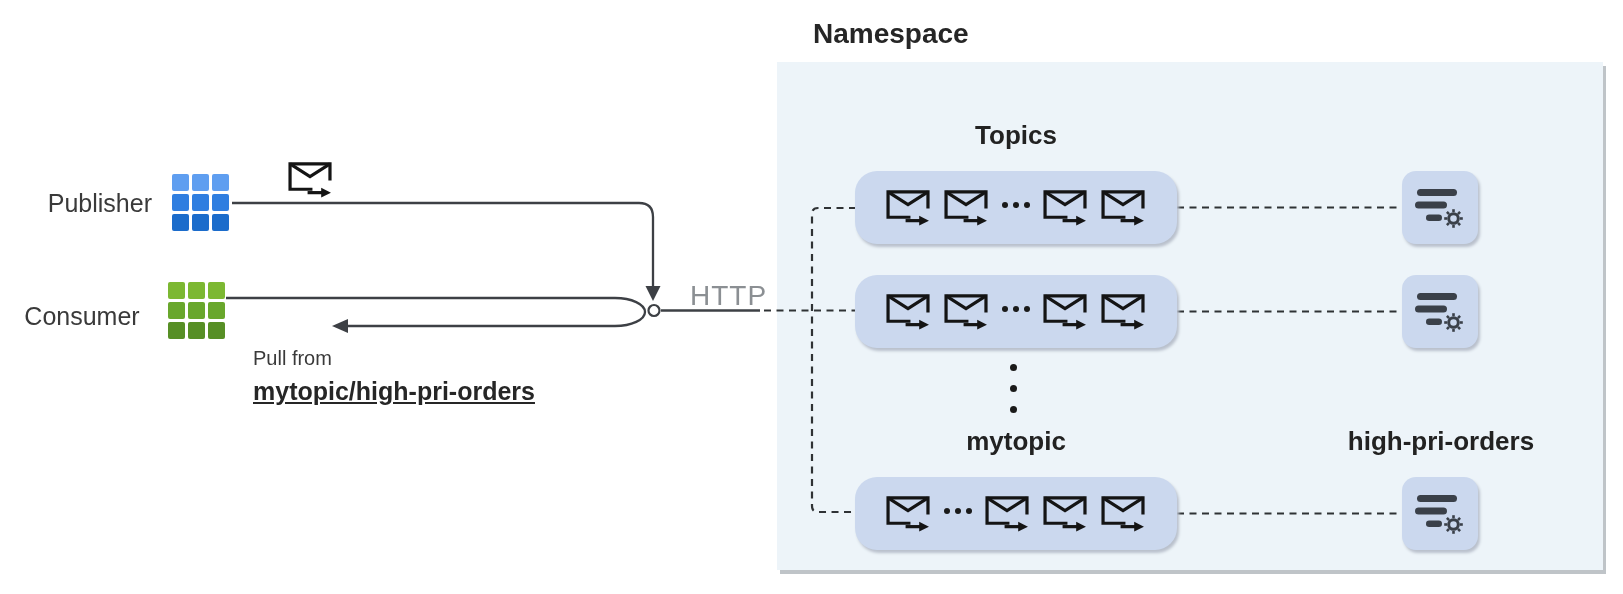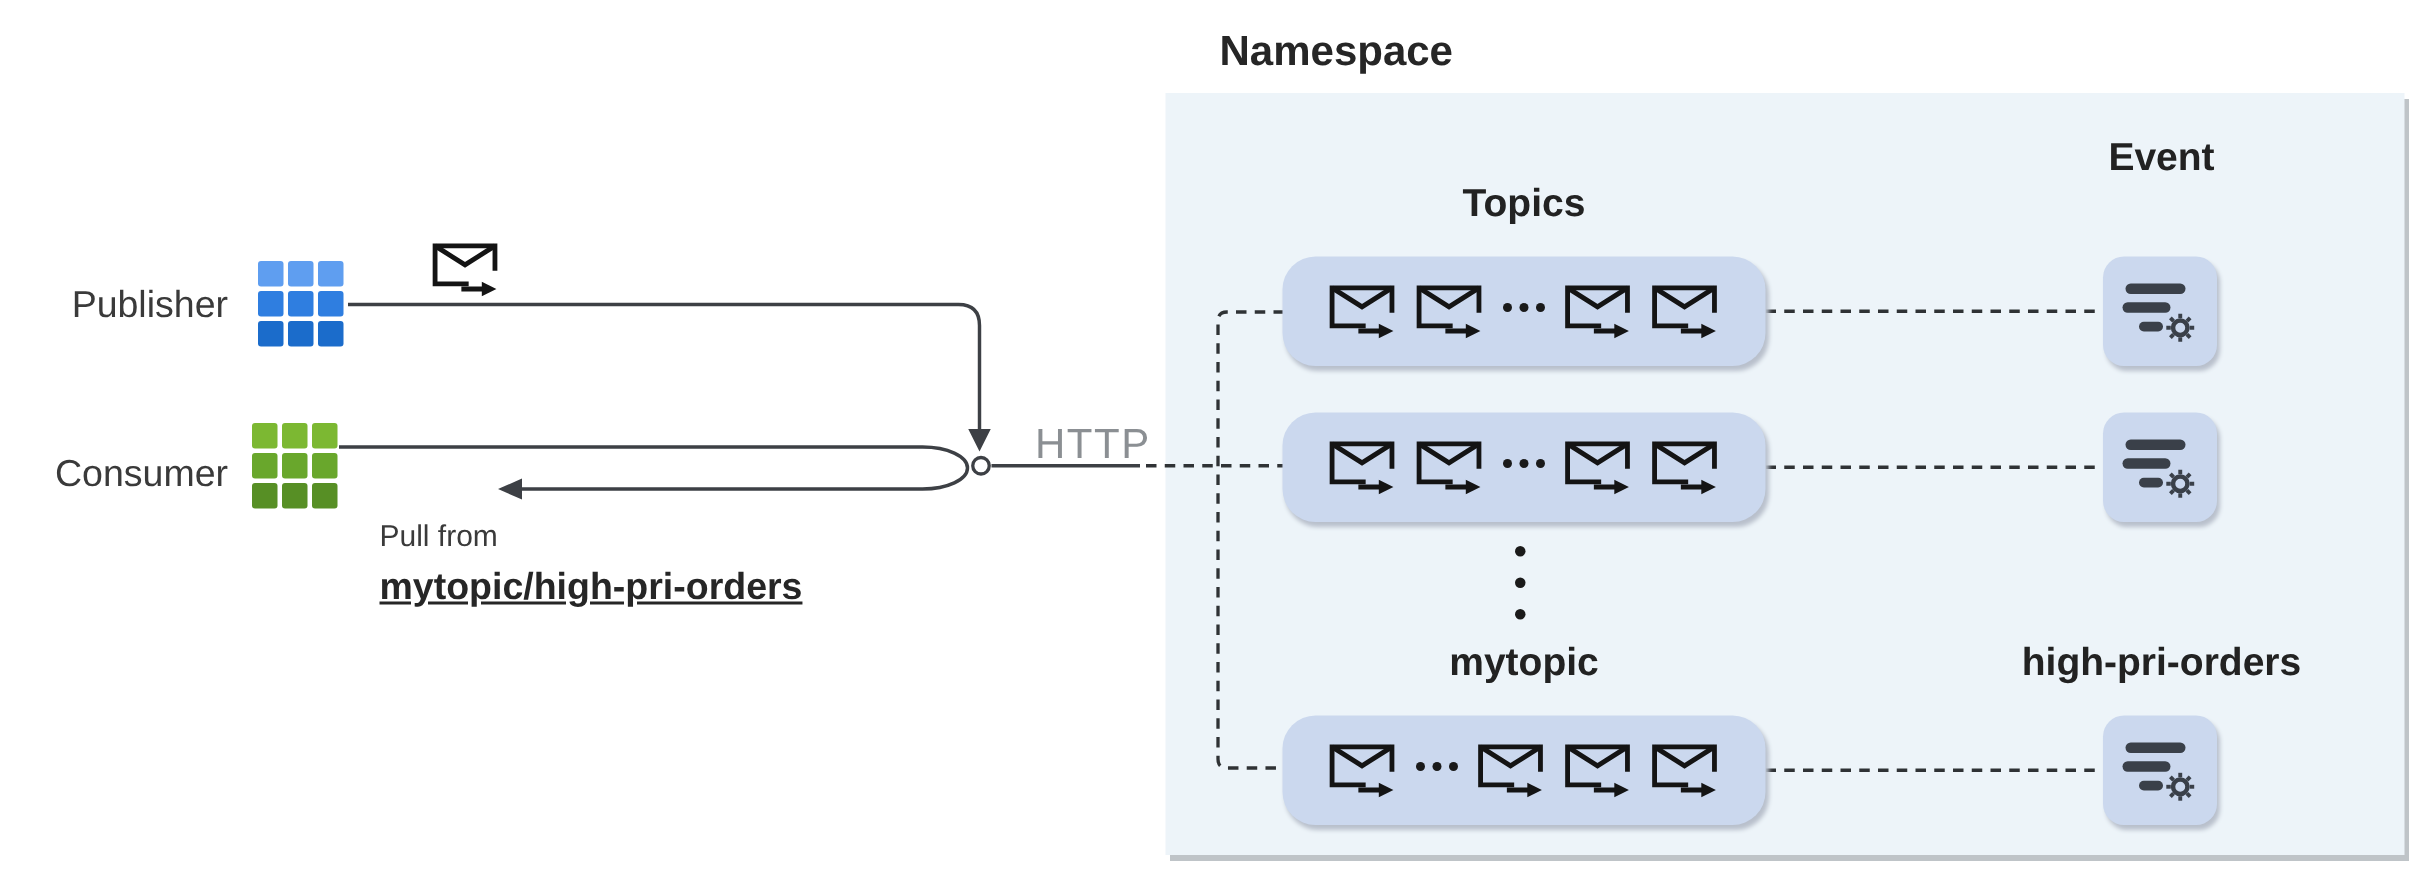--- a/index.html
+++ b/index.html
@@ -109,21 +109,21 @@
       <span class="r1"></span>
       <span class="r1"></span>
     <span class="r2"></span>
       <span class="r2"></span>
       <span class="r2"></span>
     <span class="r3"></span>
       <span class="r3"></span>
       <span class="r3"></span>
   </div>
 
-  <div class="abs side-label" style="left:12px;top:302px;">Consumer</div>
+  <div class="abs side-label" style="left:12px;top:302px;text-align:center;">Consumer</div>
   <div class="abs gridicon con" style="left:168px;top:282px;">
     <span class="r1"></span>
       <span class="r1"></span>
       <span class="r1"></span>
     <span class="r2"></span>
       <span class="r2"></span>
       <span class="r2"></span>
     <span class="r3"></span>
       <span class="r3"></span>
       <span class="r3"></span>
@@ -134,21 +134,20 @@
   </svg>
 
   <div class="abs http-label" style="left:690px;top:280px;">HTTP</div>
 
   <div class="abs pull1" style="left:253px;top:347px;">Pull from</div>
   <div class="abs pull2" style="left:253px;top:377px;text-decoration:underline;">mytopic/high-pri-orders</div>
 
   <div class="abs ns-title" style="left:779px;top:18px;margin-left:34px;">Namespace</div>
   <div class="abs heading h-topics" style="left:855px;top:120px;width:322px;">Topics</div>
   <div class="abs heading h-events" style="left:1326px;top:89px;width:230px;">
-    <div>Event</div>
   </div>
   <div class="abs heading h-hpo" style="left:1326px;top:426px;width:230px;">high-pri-orders</div>
   <div class="abs heading h-mytopic" style="left:855px;top:426px;width:322px;">mytopic</div>
 
   <div class="topic-box" style="top:171px;">
     <svg class="env">
         <use href="#env"></use>
       </svg>
     <svg class="env">
         <use href="#env"></use>

